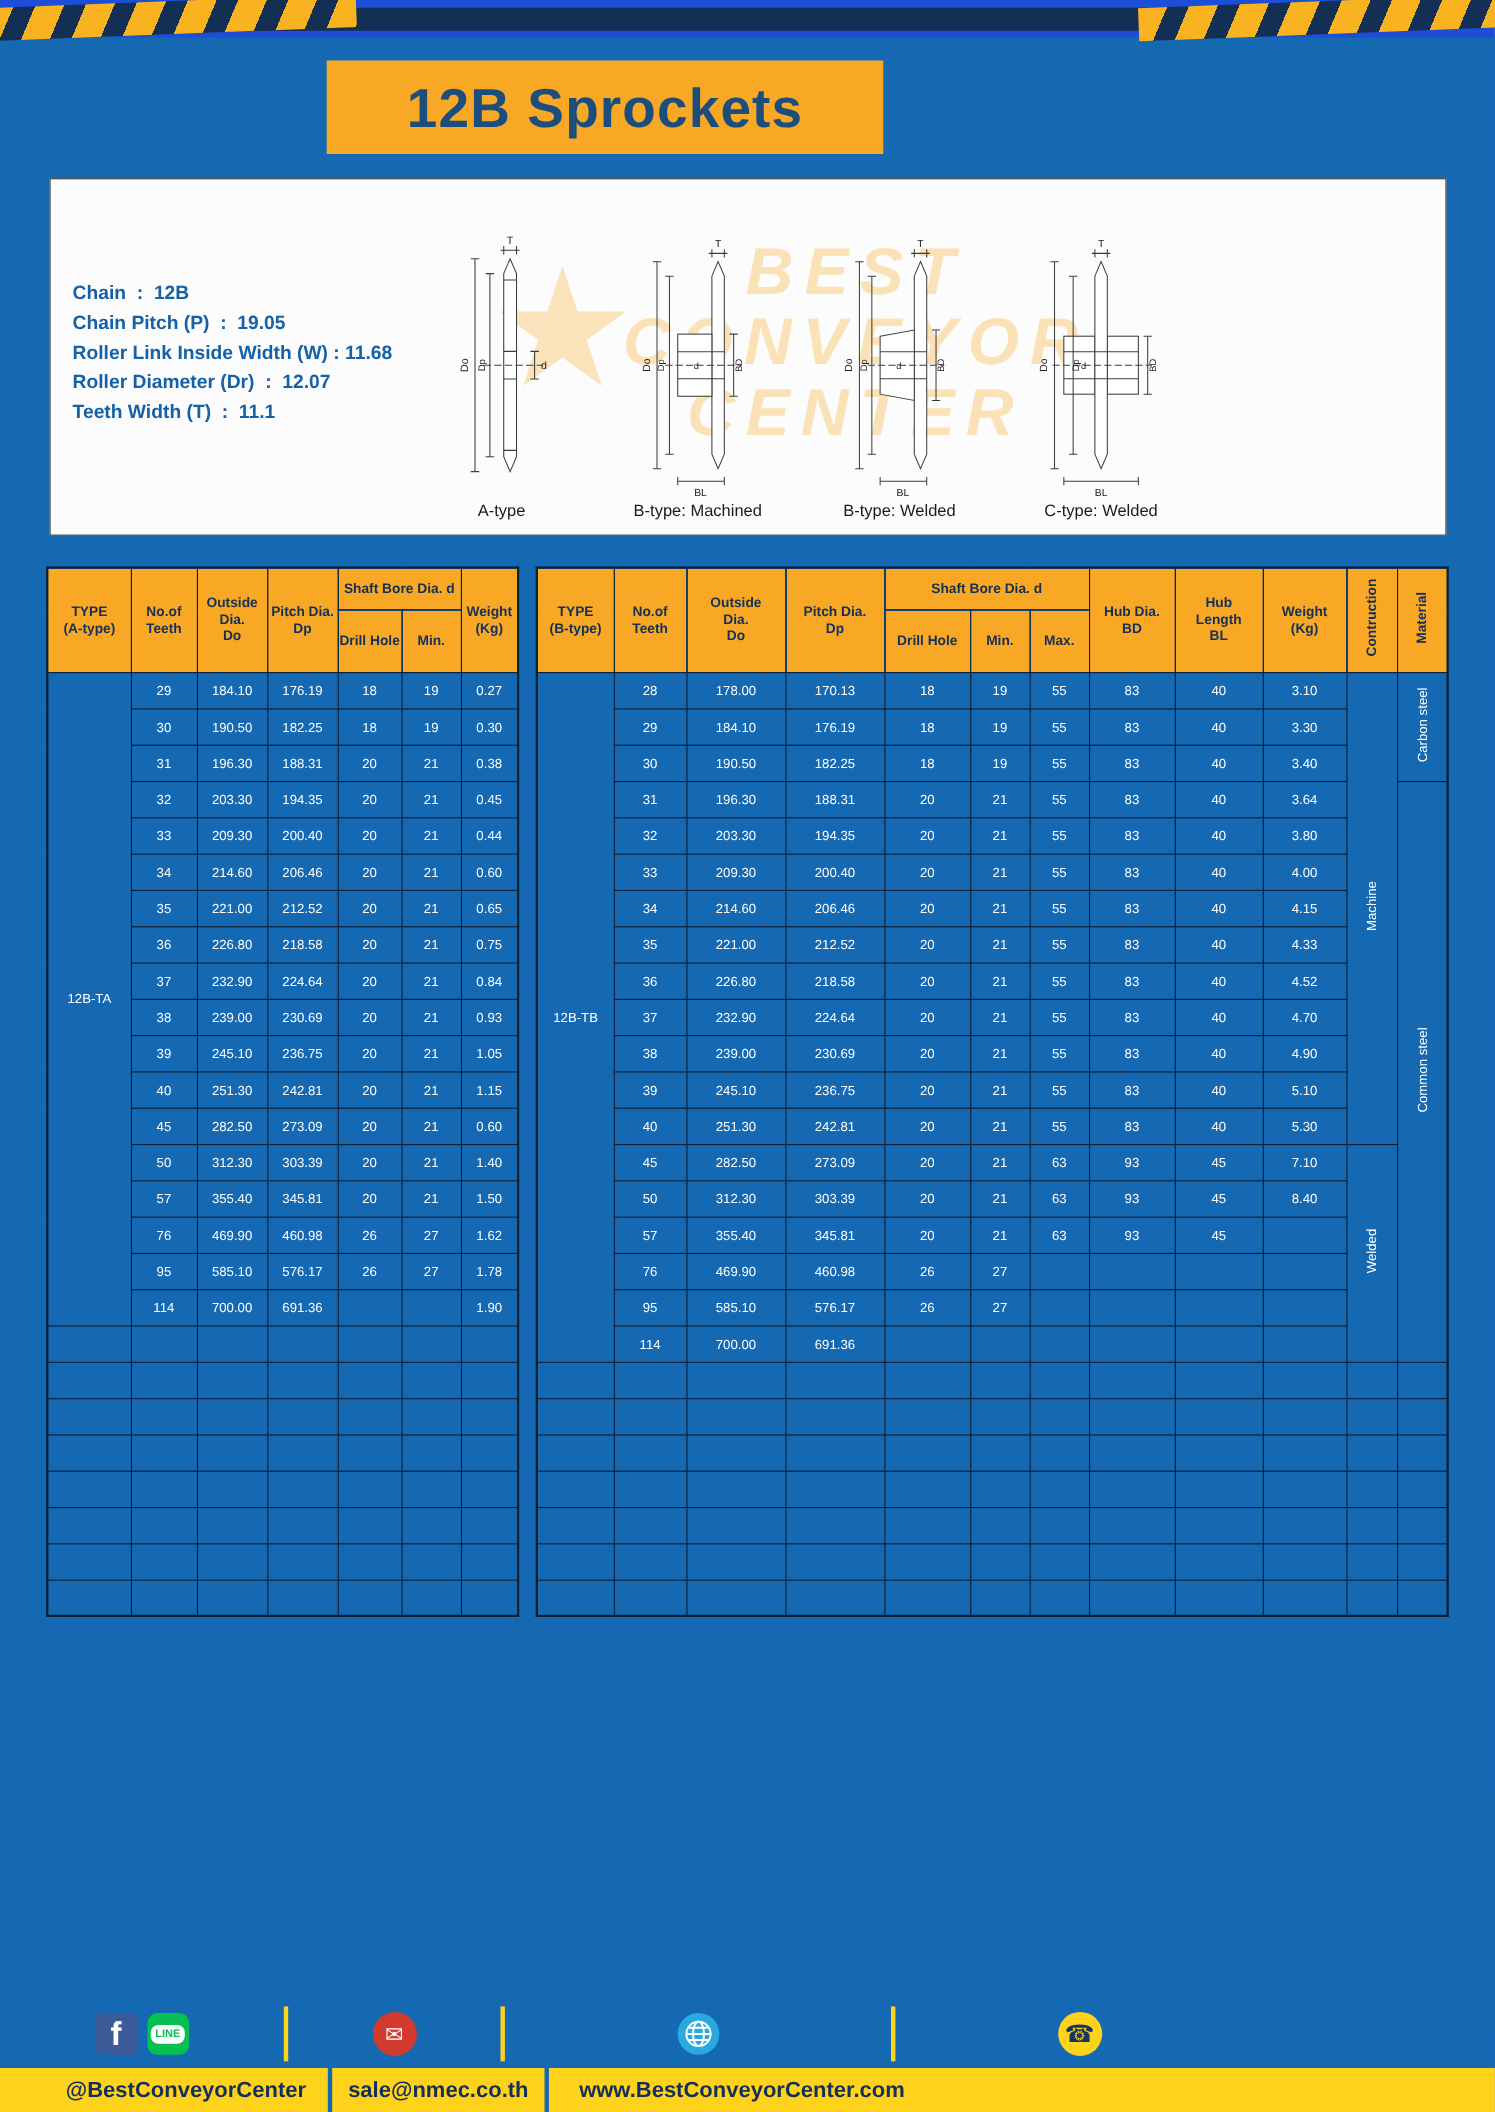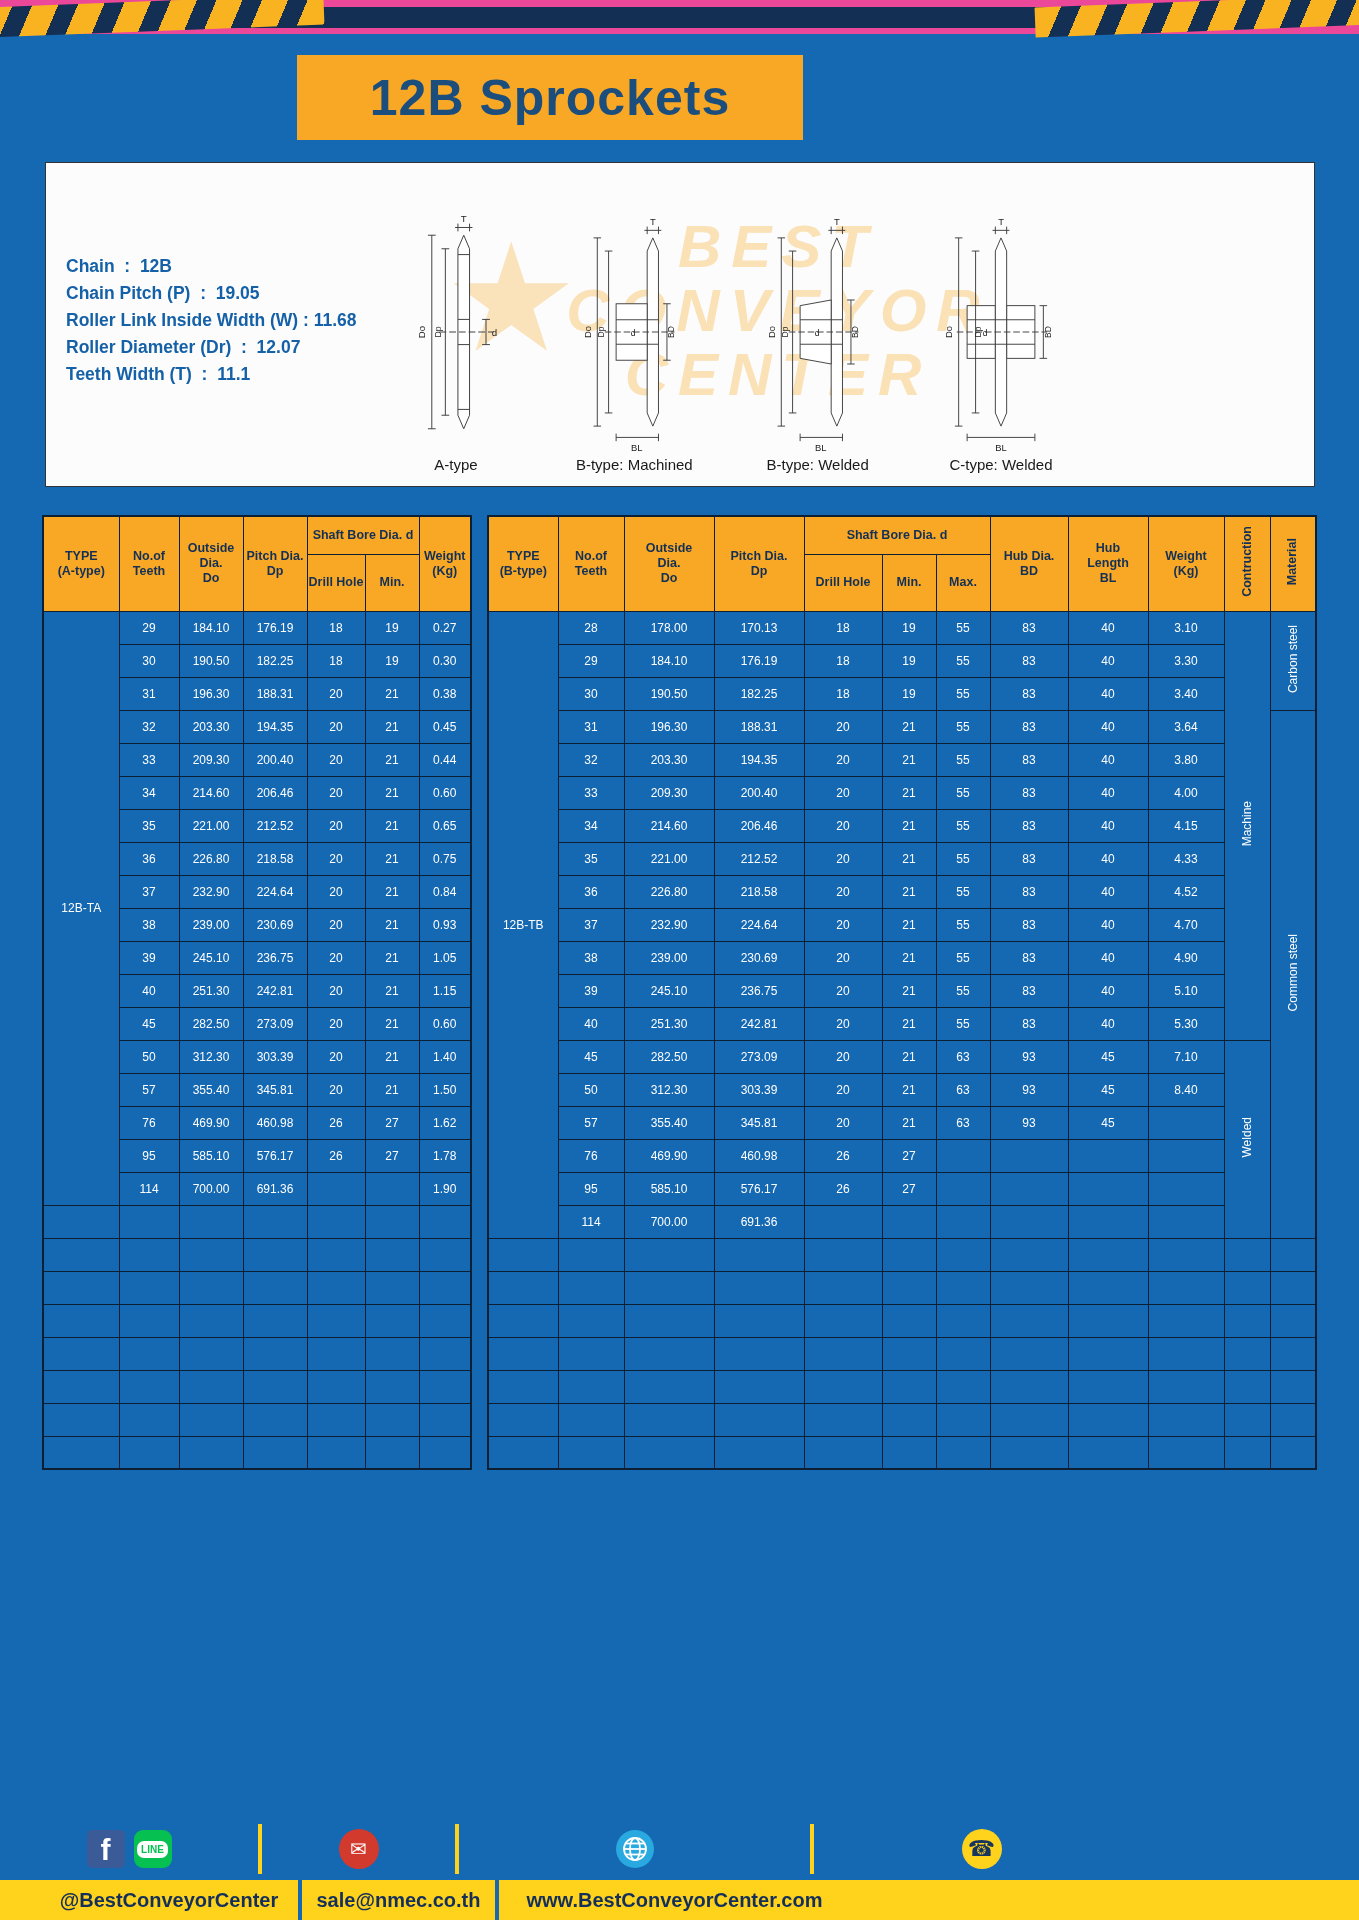--- a/index.html
+++ b/index.html
@@ -1,17 +1,17 @@
 <!DOCTYPE html>
 <html><head>
 <meta charset="utf-8">
 <style>
   * { box-sizing: border-box; }
   body { margin:0; background:#d8d8d8; }
-  .page { position:relative; width:1359px; height:1920px; background:#ec4899;
+  .page { position:relative; width:1359px; height:1920px; background:#1d4ed8;
           overflow:hidden; font-family:"Liberation Sans", sans-serif; margin:0 auto; }
   .blue-bg { position:absolute; top:34px; left:0; right:0; bottom:0; background:#1568b2; }
 
   
   .top-bar { position:absolute; top:7px; left:105px; right:105px; height:21px; background:#142f54; }
   .tape { position:absolute; top:1px; width:338px; height:30px;
           background:repeating-linear-gradient(115deg,#f9b321 0 24px,#142f54 24px 42px); }
   .tape-left  { left:-14px;  transform:rotate(-2.2deg); }
   .tape-right { right:-14px; transform:rotate(-2.2deg); }
 

